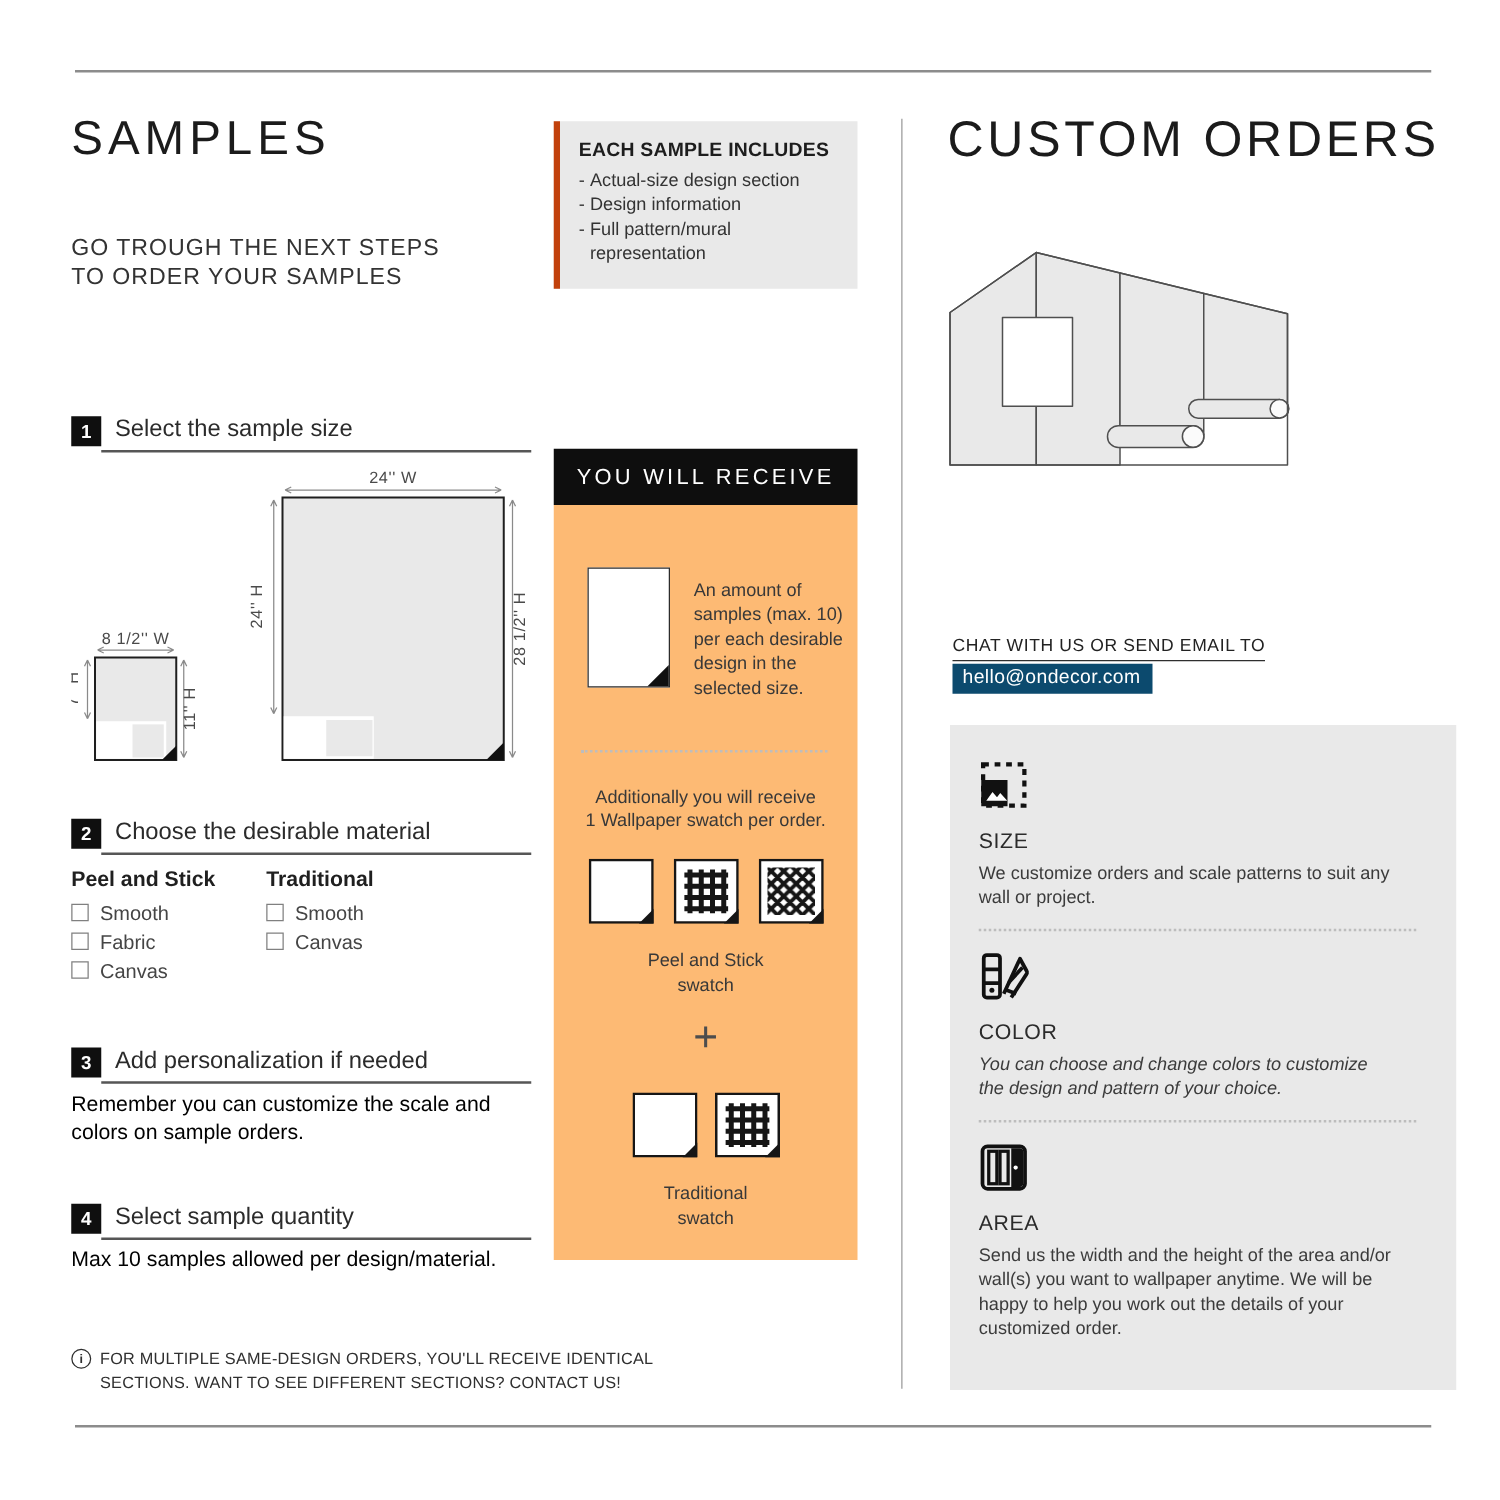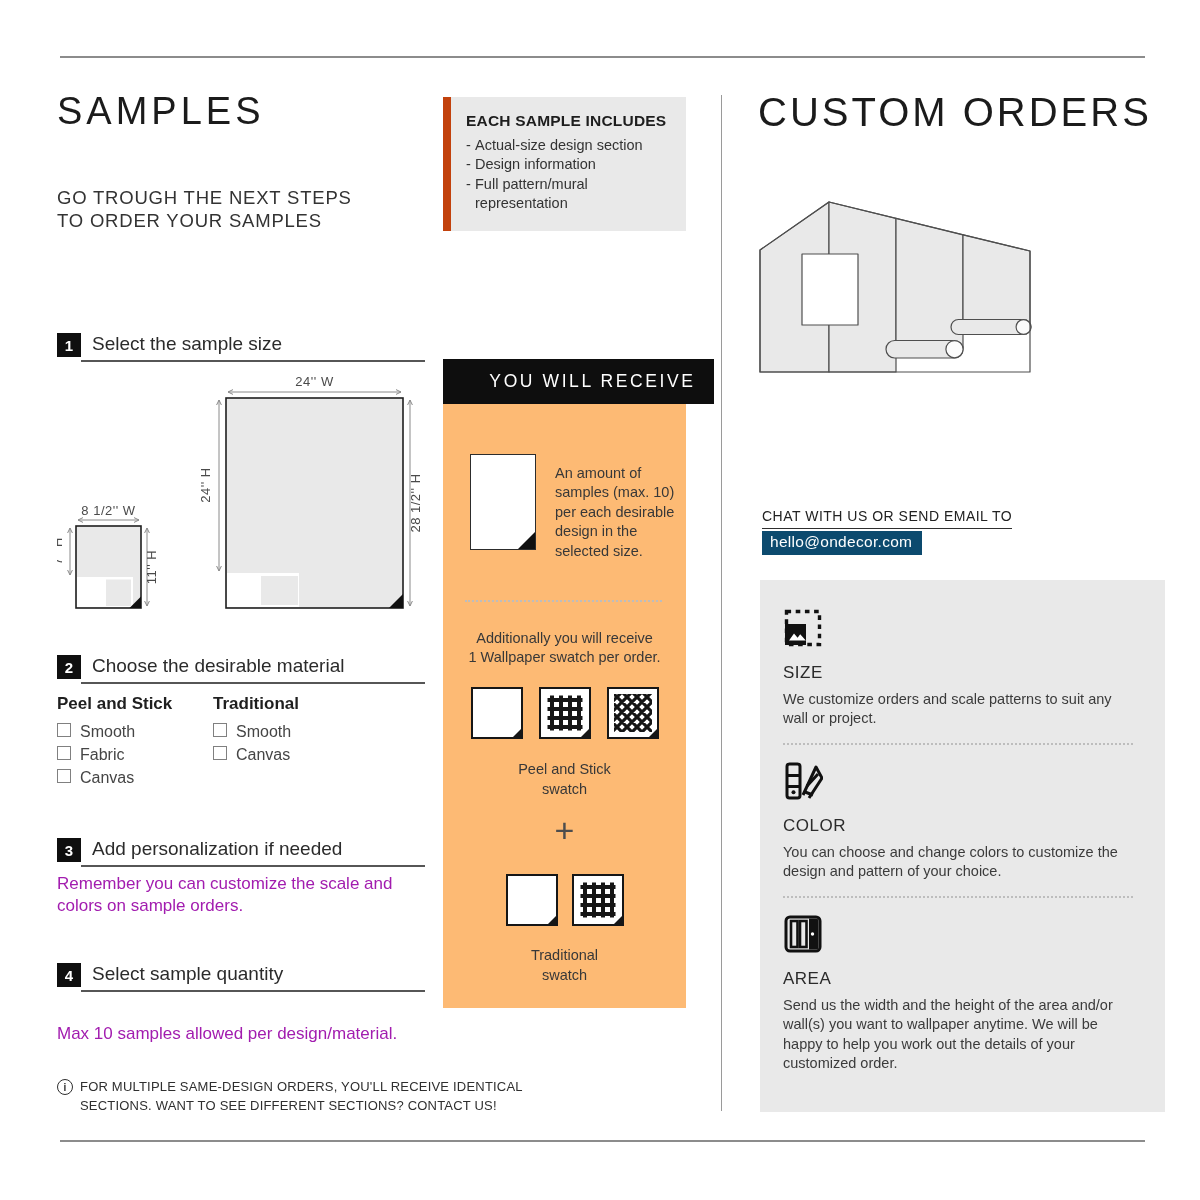--- a/index.html
+++ b/index.html
@@ -17,34 +17,34 @@
   .step-num{flex:none;width:24px;height:24px;background:#0f0f0f;color:#fff;font-size:15px;font-weight:bold;
             display:flex;align-items:center;justify-content:center;}
   .step-label-wrap{flex:1;border-bottom:2px solid #565656;padding:0 0 5px 11px;font-size:19px;color:#2b2b2b;line-height:22px;}
   .diagram{position:absolute;left:57px;top:370px;}
   .dim-label{font-size:13px;fill:#4a4a4a;letter-spacing:.5px;}
   .materials{position:absolute;left:57px;top:694px;display:flex;}
   .mat-col1{width:156px;}
   .mat-title{font-size:17px;font-weight:bold;color:#1f1f1f;margin-bottom:9px;}
   .mat-opt{display:flex;align-items:flex-start;font-size:16px;color:#454545;height:23px;}
   .cb{flex:none;width:12px;height:12px;border:1.5px solid #808080;margin-right:9px;background:#fff;}
-  .step-note{position:absolute;left:57px;width:370px;font-size:17px;line-height:1.32;color:#a21caf;}
+  .step-note{position:absolute;left:57px;width:370px;font-size:17px;line-height:1.32;color:#000000;}
   .footnote{position:absolute;left:57px;top:1078px;display:flex;align-items:flex-start;color:#2f2f2f;}
   .info-icon{flex:none;width:14px;height:14px;border:1.3px solid #2e2e2e;border-radius:50%;font-size:10px;
              display:flex;align-items:center;justify-content:center;margin:1px 7px 0 0;font-weight:bold;}
   .footnote-text{font-size:13px;letter-spacing:.2px;line-height:1.45;}
 
   
   .includes-box{position:absolute;left:443px;top:97px;width:243px;box-sizing:border-box;background:#e9e9e9;
-                border-left:8px solid #c2410c;padding:15px 14px 18px 15px;}
+                border-left:5px solid #c2410c;padding:15px 14px 18px 15px;}
   .includes-title{font-size:15.5px;font-weight:bold;color:#1d1d1d;letter-spacing:.2px;margin-bottom:6px;}
   .includes-item{display:flex;font-size:14.5px;line-height:1.33;color:#333;}
   .includes-item .dash{flex:none;width:9px;}
   .receive-header{position:absolute;left:443px;top:359px;width:243px;height:45px;background:#0e0e0e;color:#fff;
-                  display:flex;align-items:center;justify-content:center;font-size:17.5px;letter-spacing:2.6px;padding-left:28px;}
+                  display:flex;align-items:center;justify-content:center;font-size:17.5px;letter-spacing:2.6px;}
   .receive-panel{position:absolute;left:443px;top:404px;width:243px;height:604px;background:#fdba74;
                  box-sizing:border-box;padding-top:50px;overflow:hidden;}
   .paper-row{display:flex;padding-left:27px;}
   .paper{position:relative;flex:none;width:64px;height:94px;background:#fff;border:1.4px solid #2c2c2c;}
   .paper-fold{position:absolute;right:0;bottom:0;width:0;height:0;border-left:17px solid transparent;border-bottom:17px solid #101010;}
   .paper-note{margin:10px 0 0 19px;width:132px;font-size:14.5px;line-height:1.34;color:#383838;}
   .dotted{border-top:2px dotted #bdbdbd;height:0;}
   .mid-dotted{margin:39px 24px 0 22px;}
   .additional{margin-top:27px;text-align:center;font-size:14.5px;line-height:1.32;color:#383838;}
   .swatch-row{margin-top:20px;display:flex;justify-content:center;gap:16px;}
@@ -155,21 +155,21 @@
   <div class="step-header" style="top:838px;">
     <div class="step-num">3</div>
     <div class="step-label-wrap">Add personalization if needed</div>
   </div>
   <div class="step-note" style="top:873px;">Remember you can customize the scale and colors on sample orders.</div>
 
   <div class="step-header" style="top:963px;">
     <div class="step-num">4</div>
     <div class="step-label-wrap">Select sample quantity</div>
   </div>
-  <div class="step-note" style="top:997px;margin-top:26px;">Max 10 samples allowed per design/material.</div>
+  <div class="step-note" style="top:997px;">Max 10 samples allowed per design/material.</div>
 
   <div class="footnote">
     <span class="info-icon">i</span>
     <div class="footnote-text">
       <div>FOR MULTIPLE SAME-DESIGN ORDERS, YOU'LL RECEIVE IDENTICAL</div>
       <div>SECTIONS. WANT TO SEE DIFFERENT SECTIONS? CONTACT US!</div>
     </div>
   </div>
 
   <div class="includes-box">
@@ -293,21 +293,21 @@
     <svg class="feature-icon" viewBox="0 0 40 40">
       <g fill="none" stroke="#111" stroke-width="3" stroke-linejoin="round">
         <rect x="4" y="3" width="13" height="34" rx="2.5"></rect>
         <path d="M4 14.5 H17 M4 25.5 H17"></path>
         <path d="M20 34 L33 6 L39 17 L26 37"></path>
         <path d="M24 25 L35 13 M22 31 L30 34"></path>
       </g>
       <circle cx="10.5" cy="31.2" r="2" fill="#111"></circle>
     </svg>
     <div class="feature-name">COLOR</div>
-    <div class="feature-text" style="width:335px;">You can choose and change colors to customize the design and pattern of your choice.</div>
+    <div class="feature-text" style="width:335px;font-style:italic;">You can choose and change colors to customize the design and pattern of your choice.</div>
     <div class="dotted feature-divider"></div>
 
     <svg class="feature-icon" viewBox="0 0 40 40">
       <rect x="3" y="3" width="34" height="34" rx="4" fill="none" stroke="#111" stroke-width="3"></rect>
       <rect x="8" y="7" width="6.5" height="26" fill="none" stroke="#111" stroke-width="2.6"></rect>
       <rect x="17" y="7" width="6.5" height="26" fill="none" stroke="#111" stroke-width="2.6"></rect>
       <path d="M26 4.5 H33 Q35.5 4.5 35.5 7 V33 Q35.5 35.5 33 35.5 H26 Z" fill="#111"></path>
       <circle cx="29.5" cy="20" r="1.7" fill="#fff"></circle>
     </svg>
     <div class="feature-name">AREA</div>

